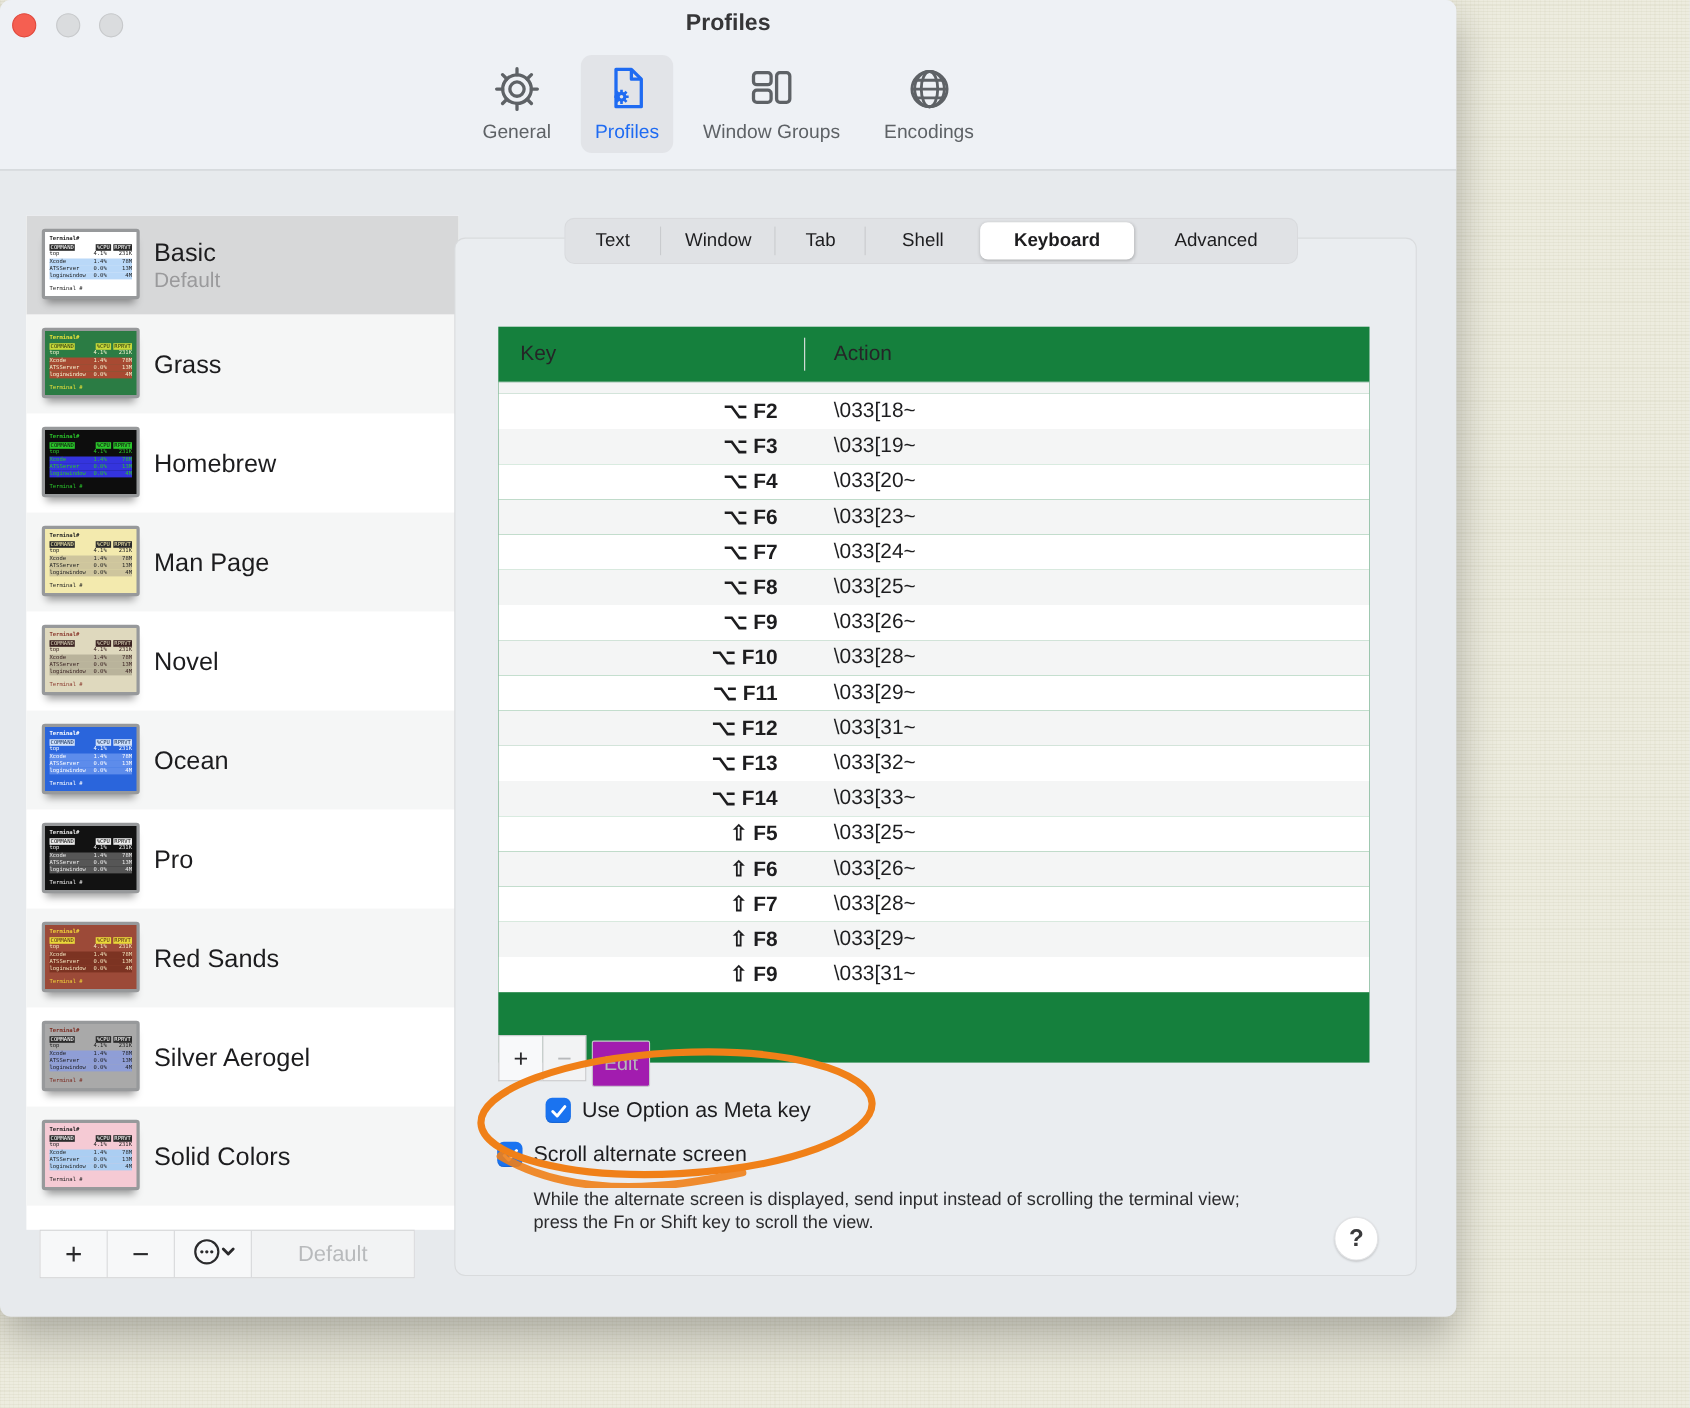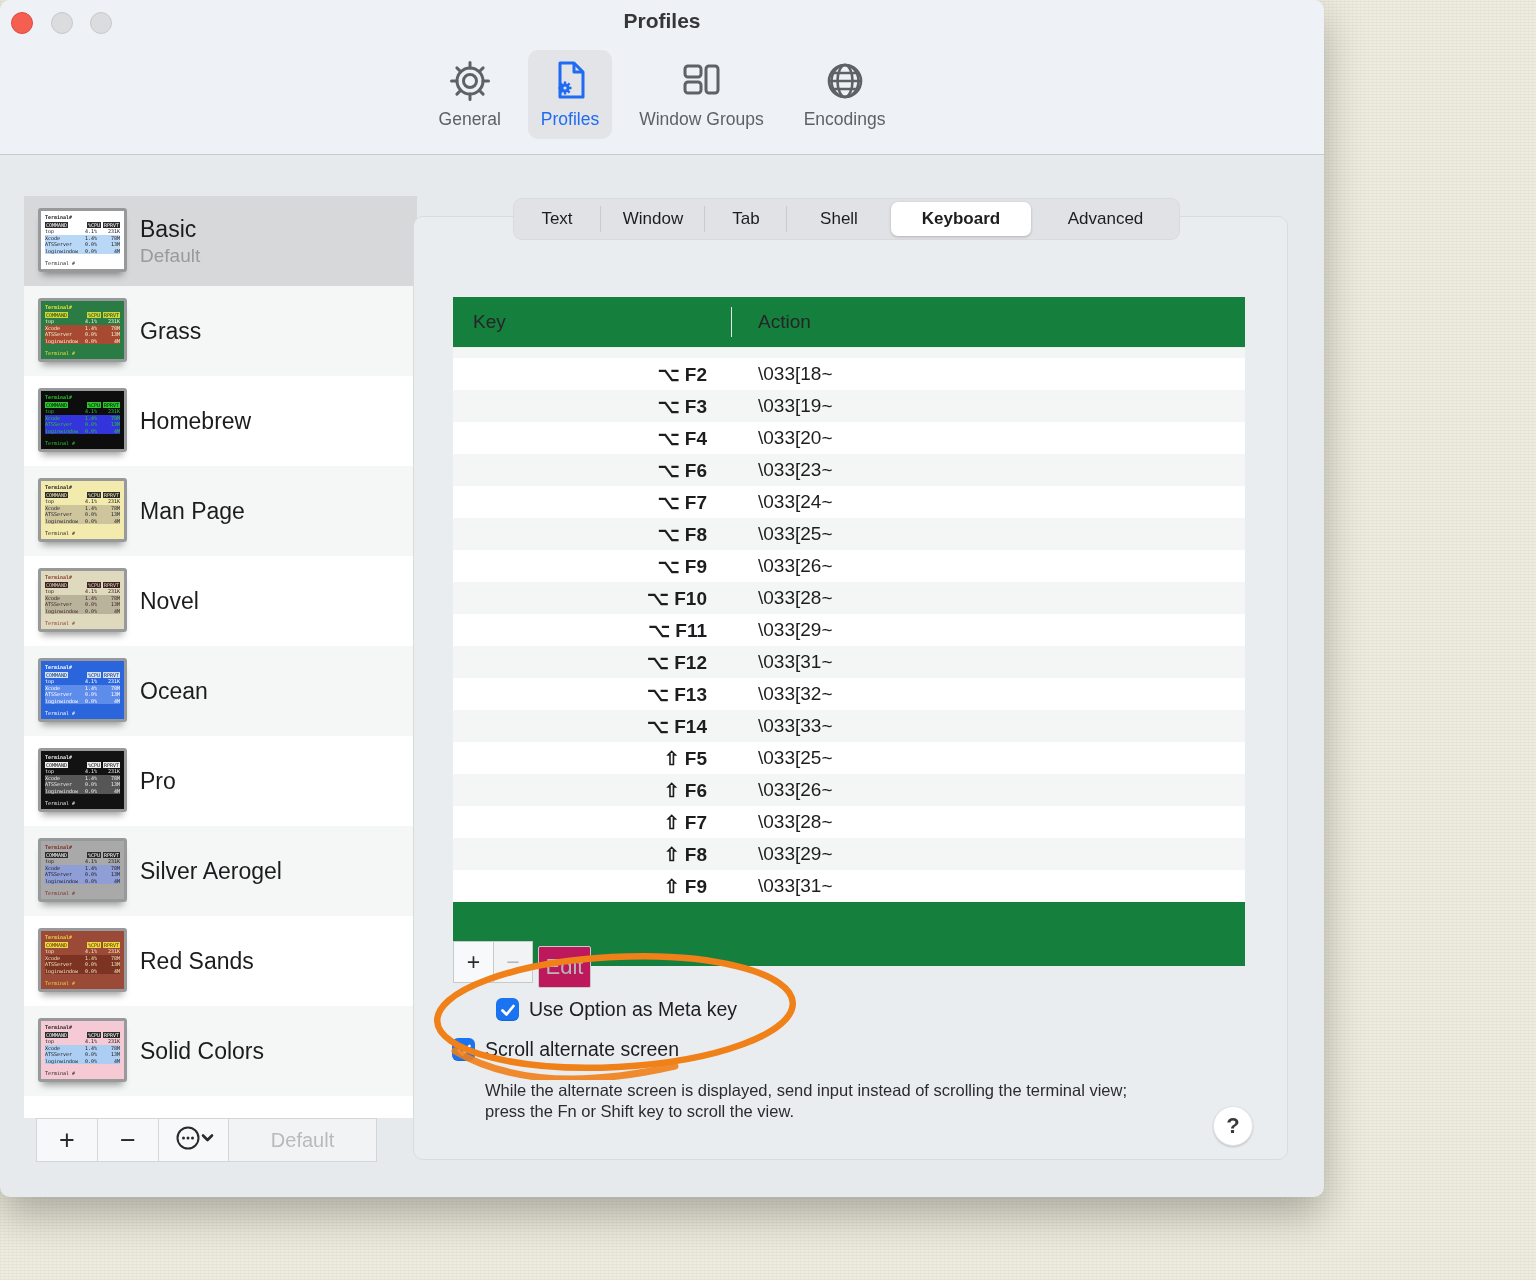--- a/index.html
+++ b/index.html
@@ -76,21 +76,21 @@
   .kt-header .h-action{ padding-left:27px; }
   .partial-row{ height:10px; background:#f4f5f5; }
   .kt-row{ height:32px; display:flex; align-items:center; font-size:19px; color:#1d1d1f; background:#fff; }
   .kt-row:nth-child(even){ background:#f4f5f5; }
   .kt-key{ width:278px; text-align:right; padding-right:24px;font-weight:bold; }
   .kt-action{ padding-left:27px; }
   
   .mini-btn{ position:absolute; display:flex; align-items:center; justify-content:center; background:#f8f9fa; border:1px solid #c8c9cb; font-size:23px; color:#2a2a2c; }
   .btn-add{ left:453px; top:941px; width:40px; height:42px; border-right:none; }
   .btn-rem{ left:493px; top:941px; width:40px; height:42px; color:#b7b9bb; background:#f2f3f4; }
-  .btn-edit{ left:538px; top:946px; width:53px; height:42px; font-size:22px; color:#b5b7b9; background:#be185d; border-radius:2px; }
+  .btn-edit{ left:538px; top:946px; width:53px; height:42px; font-size:18px; color:#b5b7b9; background:#a21caf; border-radius:2px; }
   
   .check-row{ position:absolute; left:452px; display:flex; align-items:center; gap:10px; font-size:19.5px; color:#1d1d1f; }
   .cb-1{ top:998px;padding-left:44px; } .cb-2{ top:1038px; }
   .checkbox{ width:23px; height:23px; border-radius:6px; background:#1a73f0; display:flex; align-items:center; justify-content:center; box-shadow:inset 0 -1px 1px rgba(0,0,0,.12); }
   .help-text{ position:absolute; left:485px; top:1080px; width:672px; font-size:16.5px; line-height:21px; color:#2c2c2e; }
   .help-btn{ position:absolute; left:1213px; top:1106px; width:40px; height:40px; border-radius:50%; background:#ffffff; border:1px solid #e2e3e5; box-shadow:0 1px 2px rgba(0,0,0,.18); display:flex; align-items:center; justify-content:center; font-size:22px; font-weight:700; color:#3a3a3c; }
   .annotation{ position:absolute; left:425px; top:948px; width:380px; height:132px; pointer-events:none; z-index:5; }
 </style>
 </head>
 <body>
@@ -411,20 +411,58 @@
             </div>
           <div class="t-prompt">Terminal #</div>
         </div>
       </div>
       <div class="p-label">
         <div class="p-name">Pro</div>
 
       </div>
     </div>
       <div class="profile-row">
+      <div class="thumb" style="--tbg: #9c4a38; --tfg: #f2e3bc; --ttl: #f0d23a; --thl: #7c3322; --thdr: #e9d83a; --thdrfg: #5c2a18;">
+        <div class="screen">
+          <div class="t-title">Terminal#</div>
+          <div class="t-hdr">
+            <span class="chip">COMMAND</span>
+              <span class="sp"></span>
+            <span class="chip">%CPU</span>
+            <span class="chip">RPRVT</span>
+          </div>
+          <div class="t-row">
+              <span>top</span>
+              <span>4.1%</span>
+              <span>231K</span>
+            </div>
+          <div class="t-row hl">
+              <span>Xcode</span>
+              <span>1.4%</span>
+              <span>78M</span>
+            </div>
+          <div class="t-row hl">
+              <span>ATSServer</span>
+              <span>0.0%</span>
+              <span>13M</span>
+            </div>
+          <div class="t-row hl">
+              <span>loginwindow</span>
+              <span>0.0%</span>
+              <span>4M</span>
+            </div>
+          <div class="t-prompt">Terminal #</div>
+        </div>
+      </div>
+      <div class="p-label">
+        <div class="p-name">Red Sands</div>
+
+      </div>
+    </div>
+      <div class="profile-row">
       <div class="thumb" style="--tbg: #a9a9a9; --tfg: #1c1c1c; --ttl: #7c2a20; --thl: #8f9ed6; --thdr: #2b2b2b; --thdrfg: #ffffff;">
         <div class="screen">
           <div class="t-title">Terminal#</div>
           <div class="t-hdr">
             <span class="chip">COMMAND</span>
               <span class="sp"></span>
             <span class="chip">%CPU</span>
             <span class="chip">RPRVT</span>
           </div>
           <div class="t-row">
@@ -445,58 +483,20 @@
           <div class="t-row hl">
               <span>loginwindow</span>
               <span>0.0%</span>
               <span>4M</span>
             </div>
           <div class="t-prompt">Terminal #</div>
         </div>
       </div>
       <div class="p-label">
         <div class="p-name">Silver Aerogel</div>
-
-      </div>
-    </div>
-      <div class="profile-row">
-      <div class="thumb" style="--tbg: #9c4a38; --tfg: #f2e3bc; --ttl: #f0d23a; --thl: #7c3322; --thdr: #e9d83a; --thdrfg: #5c2a18;">
-        <div class="screen">
-          <div class="t-title">Terminal#</div>
-          <div class="t-hdr">
-            <span class="chip">COMMAND</span>
-              <span class="sp"></span>
-            <span class="chip">%CPU</span>
-            <span class="chip">RPRVT</span>
-          </div>
-          <div class="t-row">
-              <span>top</span>
-              <span>4.1%</span>
-              <span>231K</span>
-            </div>
-          <div class="t-row hl">
-              <span>Xcode</span>
-              <span>1.4%</span>
-              <span>78M</span>
-            </div>
-          <div class="t-row hl">
-              <span>ATSServer</span>
-              <span>0.0%</span>
-              <span>13M</span>
-            </div>
-          <div class="t-row hl">
-              <span>loginwindow</span>
-              <span>0.0%</span>
-              <span>4M</span>
-            </div>
-          <div class="t-prompt">Terminal #</div>
-        </div>
-      </div>
-      <div class="p-label">
-        <div class="p-name">Red Sands</div>
 
       </div>
     </div>
       <div class="profile-row">
       <div class="thumb" style="--tbg: #f5cad4; --tfg: #232323; --ttl: #232323; --thl: #abcef2; --thdr: #2b2b2b; --thdrfg: #ffffff;">
         <div class="screen">
           <div class="t-title">Terminal#</div>
           <div class="t-hdr">
             <span class="chip">COMMAND</span>
               <span class="sp"></span>

